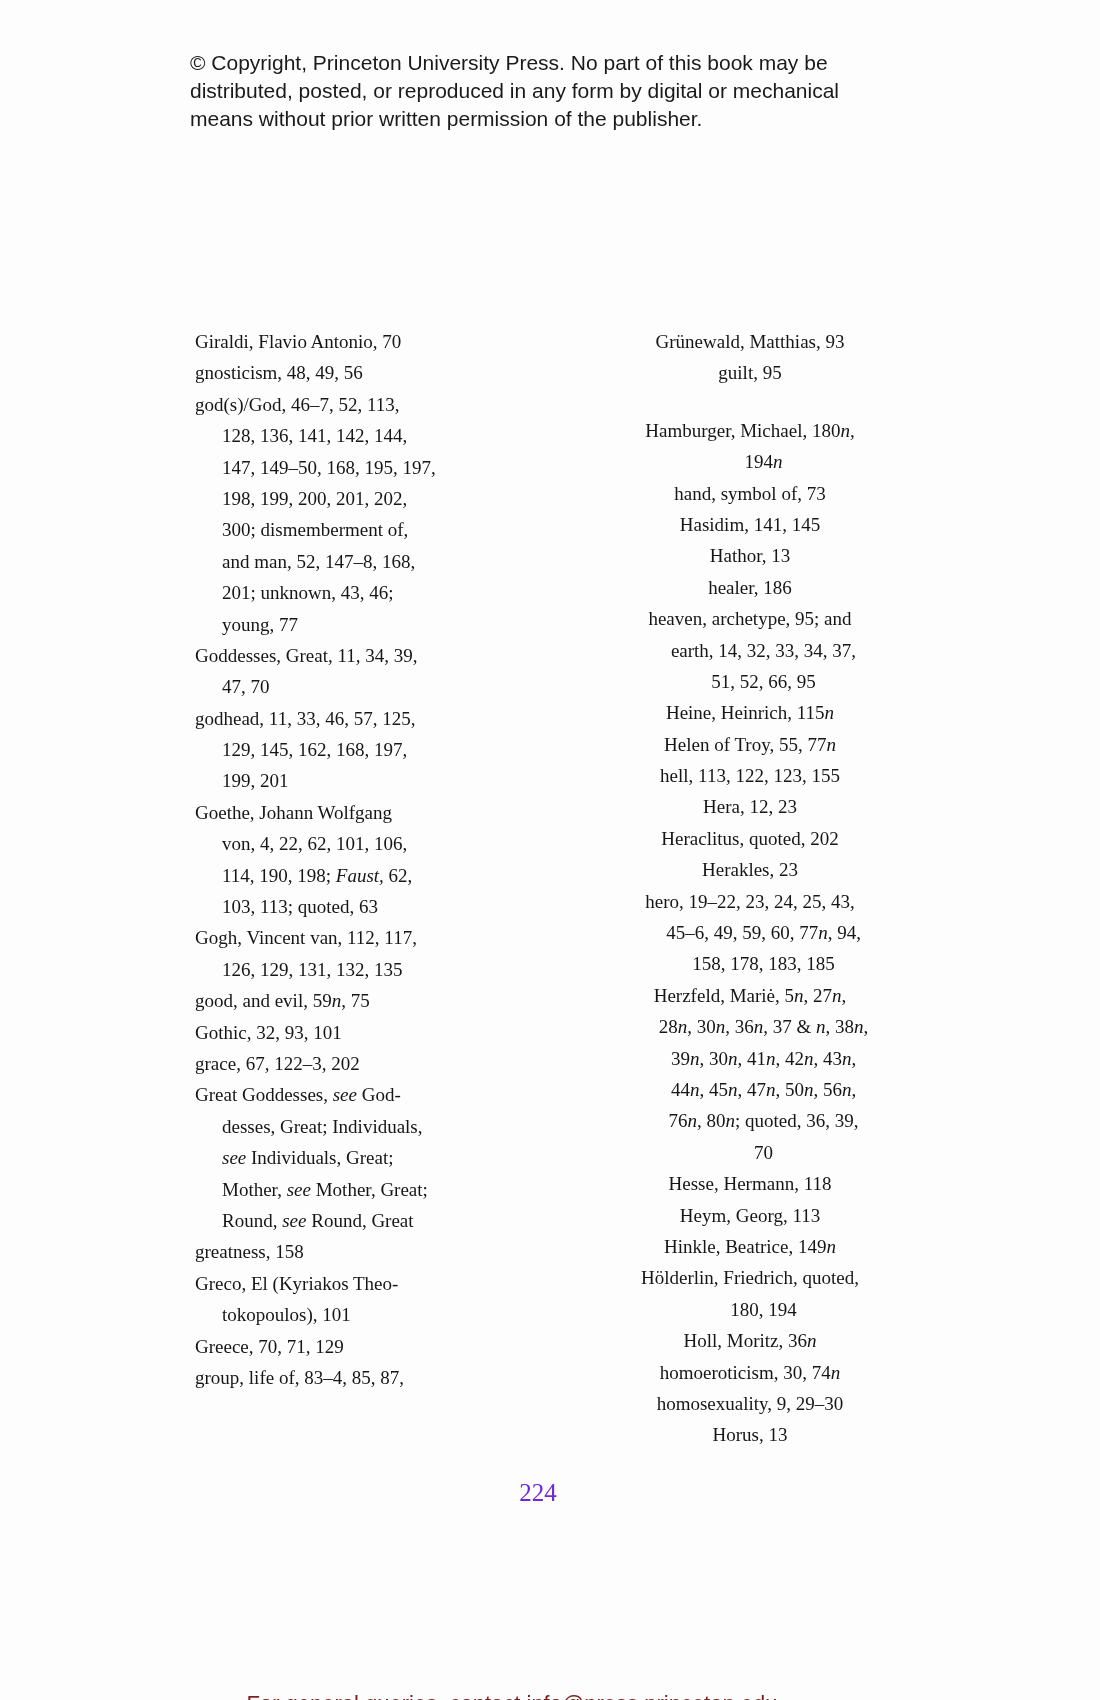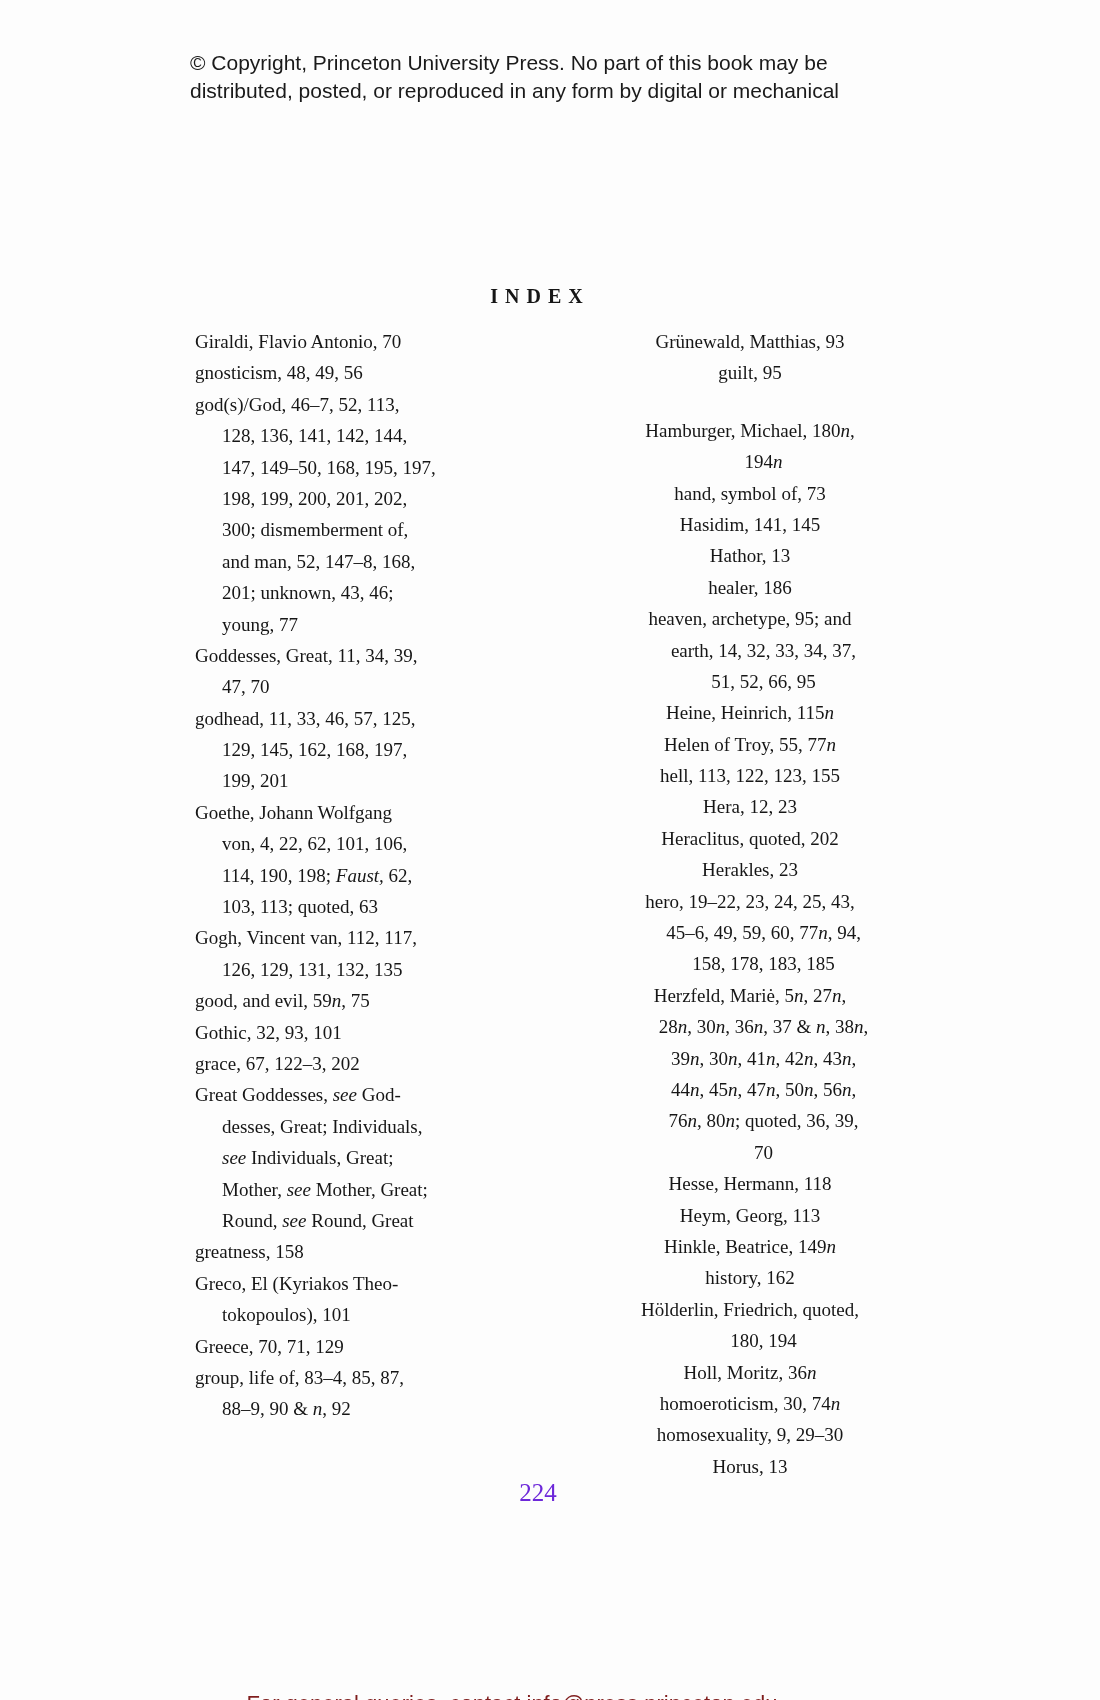--- a/index.html
+++ b/index.html
@@ -77,23 +77,23 @@
   }
 </style>
 </head>
 <body>
 
 <div class="page">
 
   <div class="copyright">
     <div>© Copyright, Princeton University Press. No part of this book may be</div>
     <div>distributed, posted, or reproduced in any form by digital or mechanical</div>
+    <div>means without prior written permission of the publisher.</div>
   </div>
 
-  <div class="heading">INDEX</div>
 
   <div class="columns">
     <div class="col col-left">
         <div class="line"><span>Giraldi, Flavio Antonio, 70</span></div>
         <div class="line"><span>gnosticism, 48, 49, 56</span></div>
         <div class="line"><span>god(s)/God, 46–7, 52, 113,</span></div>
         <div class="line indent"><span>128, 136, 141, 142, 144,</span></div>
         <div class="line indent"><span>147, 149–50, 168, 195, 197,</span></div>
         <div class="line indent"><span>198, 199, 200, 201, 202,</span></div>
         <div class="line indent"><span>300; dismemberment of,</span></div>
@@ -117,21 +117,20 @@
         <div class="line"><span>Great Goddesses, </span><span class="it">see</span><span> God-</span></div>
         <div class="line indent"><span>desses, Great; Individuals,</span></div>
         <div class="line indent"><span class="it">see</span><span> Individuals, Great;</span></div>
         <div class="line indent"><span>Mother, </span><span class="it">see</span><span> Mother, Great;</span></div>
         <div class="line indent"><span>Round, </span><span class="it">see</span><span> Round, Great</span></div>
         <div class="line"><span>greatness, 158</span></div>
         <div class="line"><span>Greco, El (Kyriakos Theo-</span></div>
         <div class="line indent"><span>tokopoulos), 101</span></div>
         <div class="line"><span>Greece, 70, 71, 129</span></div>
         <div class="line"><span>group, life of, 83–4, 85, 87,</span></div>
-        <div class="line indent"><span>88–9, 90 &amp; </span><span class="it">n</span><span>, 92</span></div>
       </div>
     <div class="col col-right">
         <div class="line"><span>Grünewald, Matthias, 93</span></div>
         <div class="line"><span>guilt, 95</span></div>
         <div class="line blank"></div>
         <div class="line"><span>Hamburger, Michael, 180</span><span class="it">n</span><span>,</span></div>
         <div class="line indent"><span>194</span><span class="it">n</span></div>
         <div class="line"><span>hand, symbol of, 73</span></div>
         <div class="line"><span>Hasidim, 141, 145</span></div>
         <div class="line"><span>Hathor, 13</span></div>
@@ -150,21 +149,20 @@
         <div class="line indent"><span>158, 178, 183, 185</span></div>
         <div class="line"><span>Herzfeld, Mariė, 5</span><span class="it">n</span><span>, 27</span><span class="it">n</span><span>,</span></div>
         <div class="line indent"><span>28</span><span class="it">n</span><span>, 30</span><span class="it">n</span><span>, 36</span><span class="it">n</span><span>, 37 &amp; </span><span class="it">n</span><span>, 38</span><span class="it">n</span><span>,</span></div>
         <div class="line indent"><span>39</span><span class="it">n</span><span>, 30</span><span class="it">n</span><span>, 41</span><span class="it">n</span><span>, 42</span><span class="it">n</span><span>, 43</span><span class="it">n</span><span>,</span></div>
         <div class="line indent"><span>44</span><span class="it">n</span><span>, 45</span><span class="it">n</span><span>, 47</span><span class="it">n</span><span>, 50</span><span class="it">n</span><span>, 56</span><span class="it">n</span><span>,</span></div>
         <div class="line indent"><span>76</span><span class="it">n</span><span>, 80</span><span class="it">n</span><span>; quoted, 36, 39,</span></div>
         <div class="line indent"><span>70</span></div>
         <div class="line"><span>Hesse, Hermann, 118</span></div>
         <div class="line"><span>Heym, Georg, 113</span></div>
         <div class="line"><span>Hinkle, Beatrice, 149</span><span class="it">n</span></div>
-        <div class="line"><span>history, 162</span></div>
         <div class="line"><span>Hölderlin, Friedrich, quoted,</span></div>
         <div class="line indent"><span>180, 194</span></div>
         <div class="line"><span>Holl, Moritz, 36</span><span class="it">n</span></div>
         <div class="line"><span>homoeroticism, 30, 74</span><span class="it">n</span></div>
         <div class="line"><span>homosexuality, 9, 29–30</span></div>
         <div class="line"><span>Horus, 13</span></div>
       </div>
   </div>
 
   <div class="pagenum">224</div>

